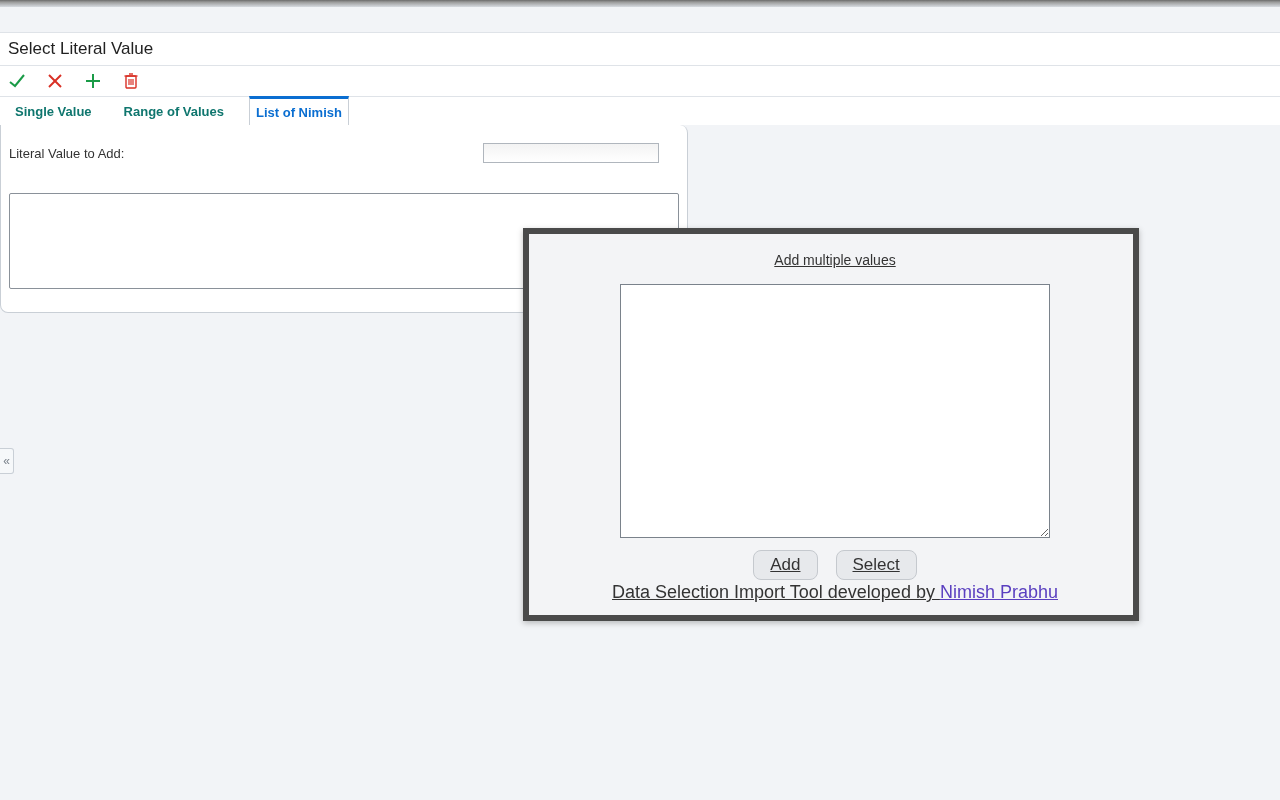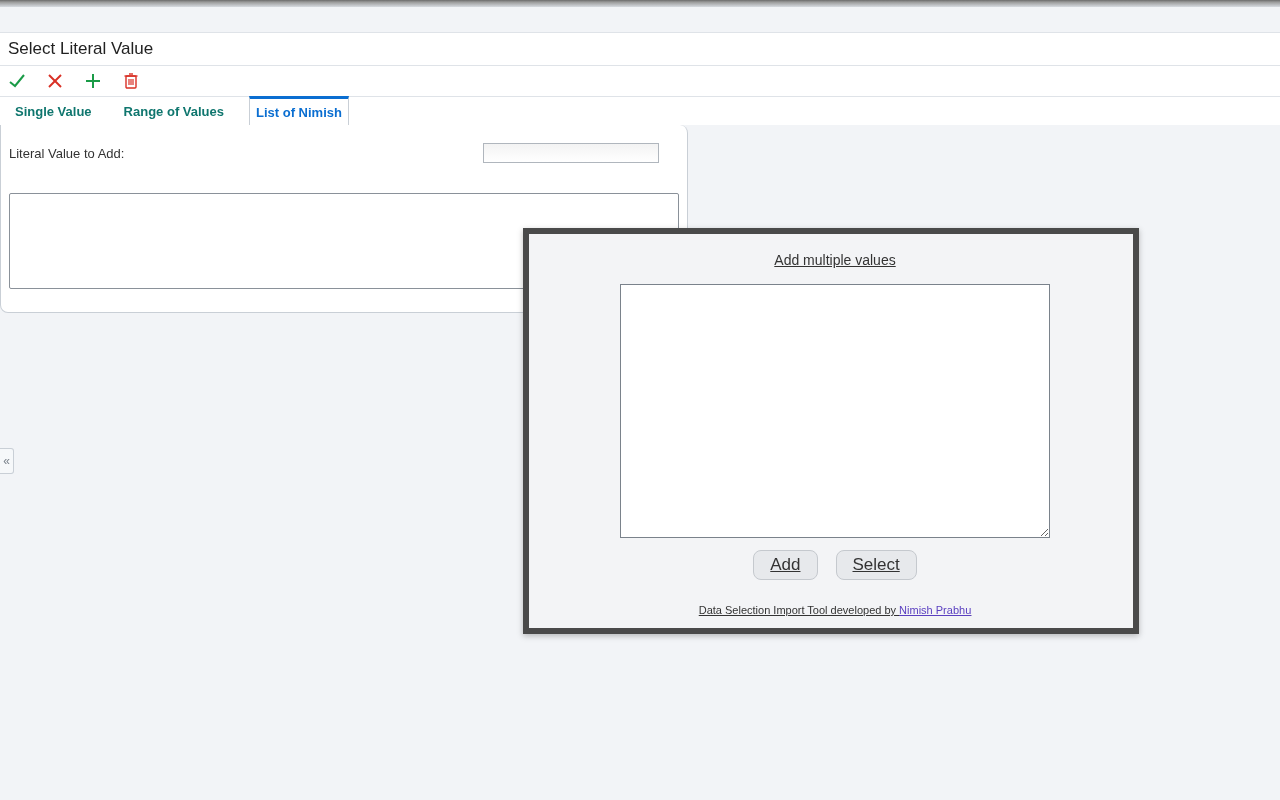--- a/index.html
+++ b/index.html
@@ -158,23 +158,23 @@
     background: #e7e9ec;
     border: 1px solid #c5c9ce;
     border-radius: 8px;
     padding: 4px 16px;
     font-size: 17px;
     color: #333;
     cursor: pointer;
   }
   .modal-footer {
     text-align: center;
-    font-size: 11px;
-    color: #333;
-    margin-top: 24px;
+    font-size: 18px;
+    color: #333;
+    margin-top: 2px;
   }
   .modal-footer a {
     color: #5a3fc0;
     text-decoration: underline;
   }
 </style>
 </head>
 <body>
 
 <div class="top-grad"></div>

